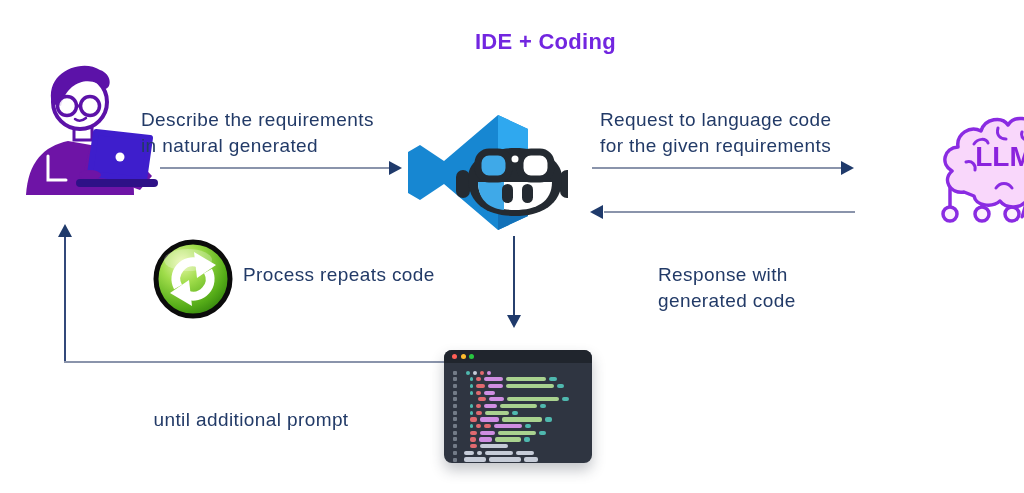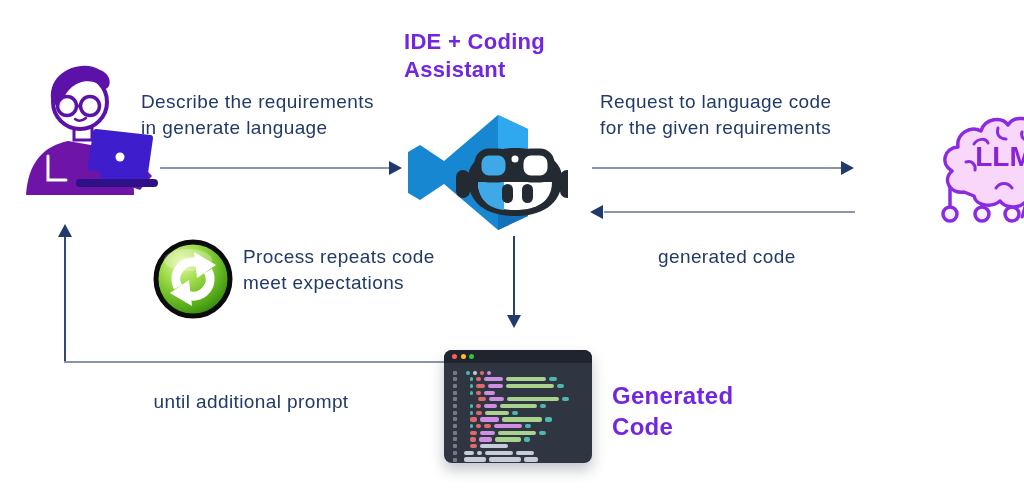--- a/index.html
+++ b/index.html
@@ -1,21 +1,21 @@
 <!DOCTYPE html>
 <html style="--background: #FFFFFF; --heading-purple: #7226E0; --label-navy: #223A67; --line-gray: #8A94AB; --arrow-navy: #1F3A6B; --loop-line-navy: #33487A; --down-line-navy: #27406E;"><head>
 <meta charset="utf-8">
 <style>
   html,body{margin:0;padding:0;background:#fff;}
   body{width:1024px;height:493px;overflow:hidden;font-family:"Liberation Sans",sans-serif;}
   .canvas{position:relative;width:1024px;height:493px;background:var(--background,#fff);}
   .abs{position:absolute;}
-  .edge-label{position:absolute;color:var(--label-navy,#223A67);font-size:19px;line-height:25.5px;letter-spacing:.4px;}
+  .edge-label{position:absolute;color:var(--label-navy,#223A67);font-size:19px;line-height:25.5px;letter-spacing:.4px;margin-top:18px;}
   .heading{position:absolute;color:var(--heading-purple,#7226E0);font-weight:bold;}
-  .ide-heading{left:404px;top:28px;width:212px;text-align:left;font-size:22px;line-height:28px;letter-spacing:.3px;}
+  .ide-heading{left:404px;top:28px;width:212px;text-align:right;font-size:22px;line-height:28px;letter-spacing:.3px;}
   .gen-heading{left:612px;top:380px;font-size:24px;line-height:31px;letter-spacing:.3px;}
   .hline{position:absolute;height:2px;background:var(--line-gray,#8A94AB);}
   .vline{position:absolute;width:2px;}
   .head-right{position:absolute;width:0;height:0;border-top:7px solid transparent;border-bottom:7px solid transparent;border-left:13px solid var(--arrow-navy,#1F3A6B);}
   .head-left{position:absolute;width:0;height:0;border-top:7px solid transparent;border-bottom:7px solid transparent;border-right:13px solid var(--arrow-navy,#1F3A6B);}
   .head-up{position:absolute;width:0;height:0;border-left:7px solid transparent;border-right:7px solid transparent;border-bottom:13px solid var(--arrow-navy,#1F3A6B);}
   .head-down{position:absolute;width:0;height:0;border-left:7px solid transparent;border-right:7px solid transparent;border-top:13px solid var(--arrow-navy,#1F3A6B);}
   
   .codewin{position:absolute;left:444px;top:350px;width:148px;height:113px;background:#2F3541;border-radius:8px;box-shadow:0 7px 14px rgba(40,45,60,.28);}
   .codewin .titlebar{height:13px;background:#20252D;border-radius:8px 8px 0 0;display:flex;align-items:center;padding-left:8px;}
@@ -45,29 +45,28 @@
       <path d="M55,61 Q60,65 66,60" stroke="#5C12A8" stroke-width="2.5" fill="none" stroke-linecap="round"></path>
       <polygon points="76,74 130,80 124,122 70,116" fill="#3E1ECC" stroke="#3E1ECC" stroke-width="6" stroke-linejoin="round"></polygon>
       <circle cx="100" cy="99" r="4.5" fill="#FFFFFF"></circle>
       <ellipse cx="70" cy="117" rx="11" ry="5" fill="#6E14A6"></ellipse>
       <rect x="56" y="121" width="82" height="8" rx="4" fill="#2E1187"></rect>
     </svg>
   </div>
 
   <div class="edge-label" style="left:141px;top:89px;">
     <div>Describe the requirements</div>
-    <div>in generate language</div>
+    <div>in natural generated</div>
   </div>
 
   <div class="hline" style="left:160px;top:167px;width:230px;"></div>
   <div class="head-right" style="left:389px;top:161px;"></div>
 
   <div class="heading ide-heading">
     <div>IDE + Coding</div>
-    <div>Assistant</div>
   </div>
 
   <div class="abs" style="left:408px;top:112px;width:160px;height:124px;">
     <svg width="160" height="124" viewBox="0 0 160 124">
       <g transform="translate(0,3)">
         <polygon points="90,0 120,14 120,101 90,115 36,69 12,85 0,78 0,37 12,30 36,46" fill="#1787D2"></polygon>
         <polygon points="90,0 120,14 120,58 90,41" fill="#2FA8EF"></polygon>
         <polygon points="90,115 120,101 120,58 90,74" fill="#1271B8"></polygon>
         <polygon points="90,41 90,74 70,58" fill="#49B8F5"></polygon>
       </g>
@@ -91,20 +90,21 @@
     <div>for the given requirements</div>
   </div>
 
   <div class="hline" style="left:592px;top:167px;width:250px;"></div>
   <div class="head-right" style="left:841px;top:161px;"></div>
 
   <div class="hline" style="left:604px;top:211px;width:251px;"></div>
   <div class="head-left" style="left:590px;top:205px;"></div>
 
   <div class="edge-label" style="left:658px;top:244px;">
+    <div>Response with</div>
     <div>generated code</div>
   </div>
 
   <div class="abs" style="left:932px;top:110px;width:138px;height:118px;">
     <svg width="138" height="118" viewBox="0 0 138 118">
       <g stroke="#8A2BE2" stroke-width="3.5" fill="none">
         <path d="M18,68 L18,97"></path>
           <path d="M50,80 L50,97"></path>
           <path d="M80,84 L80,97"></path>
           <path d="M124,62 L124,97"></path>
@@ -144,21 +144,20 @@
       <ellipse cx="36" cy="22" rx="24" ry="11" fill="#FFFFFF" opacity="0.28"></ellipse>
       <path d="M26,49 A17,17 0 0 1 47,25" stroke="#FFFFFF" stroke-width="9" fill="none"></path>
       <polygon points="42,14 64,27 45,40" fill="#FFFFFF"></polygon>
       <path d="M56,33 A17,17 0 0 1 35,57" stroke="#FFFFFF" stroke-width="9" fill="none"></path>
       <polygon points="40,68 18,55 37,42" fill="#FFFFFF"></polygon>
     </svg>
   </div>
 
   <div class="edge-label" style="left:243px;top:244px;">
     <div>Process repeats code</div>
-    <div>meet expectations</div>
   </div>
 
   <div class="vline" style="left:513px;top:236px;height:80px;background:var(--down-line-navy,#27406E);"></div>
   <div class="head-down" style="left:507px;top:315px;"></div>
 
   <div class="head-up" style="left:58px;top:224px;"></div>
   <div class="vline" style="left:64px;top:237px;height:126px;background:var(--loop-line-navy,#33487A);"></div>
   <div class="hline" style="left:64px;top:361px;width:381px;"></div>
 
   <div class="edge-label" style="left:120px;top:389px;width:262px;text-align:center;">
@@ -282,18 +281,14 @@
         <div class="crow">
           <span class="gutter" style="background: rgb(115, 123, 135);"></span>
           <span class="ind" style="width: 0px;"></span>
           <span class="seg" style="background: rgb(198, 204, 216); width: 22px;"></span>
           <span class="seg" style="background: rgb(198, 204, 216); width: 32px;"></span>
           <span class="seg" style="background: rgb(198, 204, 216); width: 14px;"></span>
         </div>
       </div>
   </div>
 
-  <div class="heading gen-heading">
-    <div>Generated</div>
-    <div>Code</div>
-  </div>
 
 </div>
 
 </body></html>

